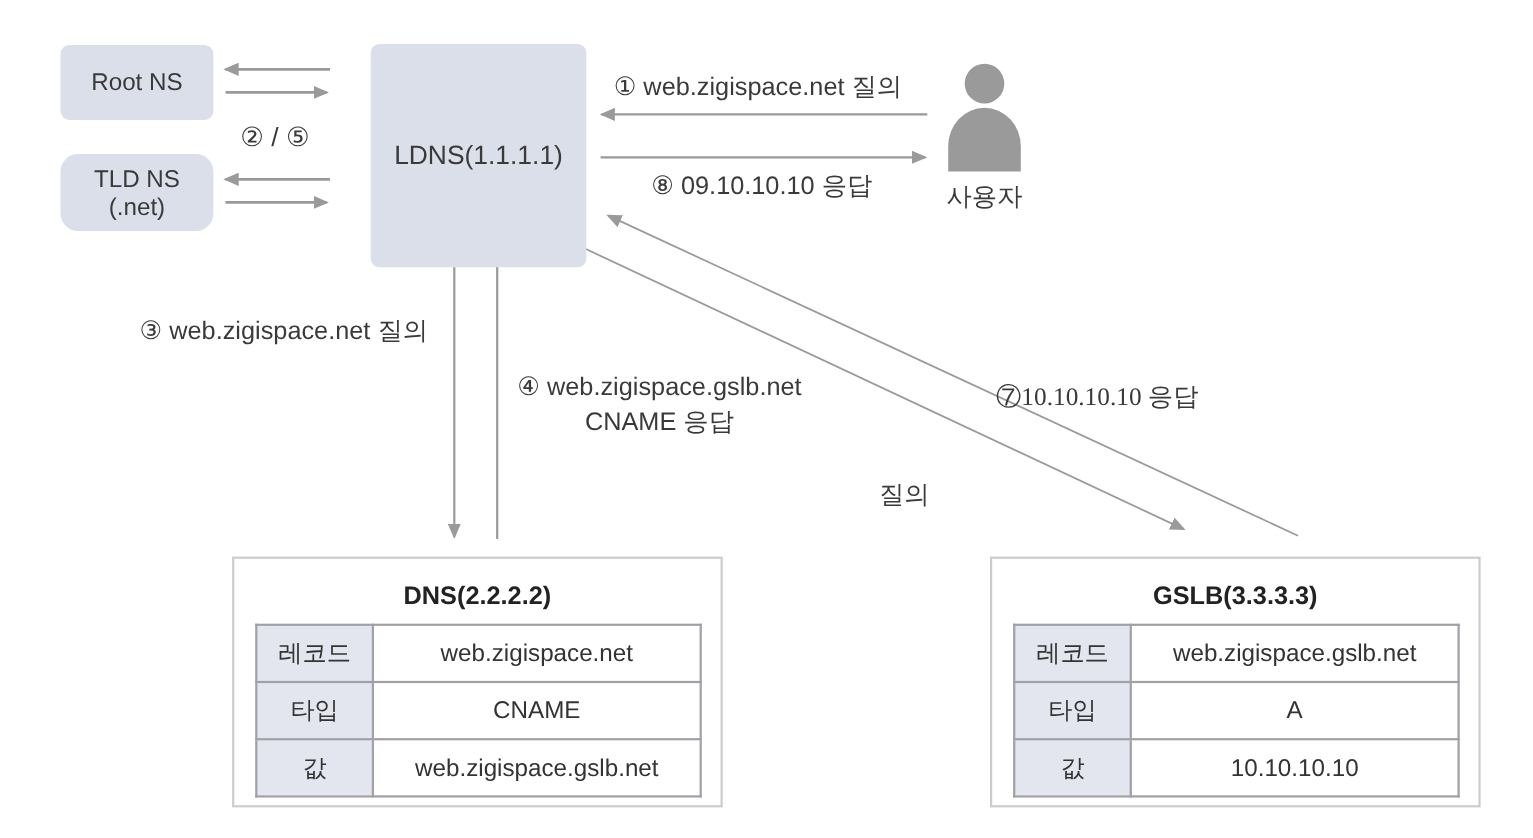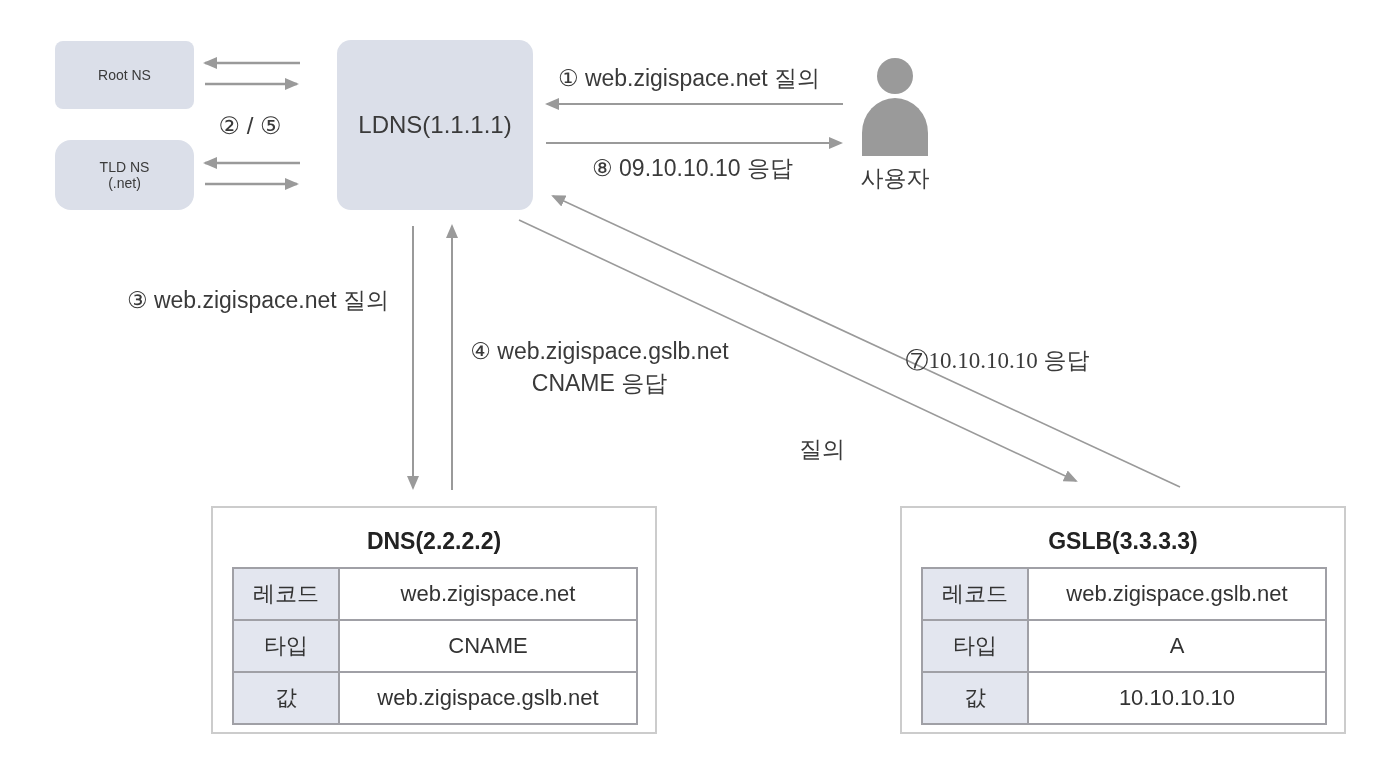--- a/index.html
+++ b/index.html
@@ -10,27 +10,27 @@
     font-family:"Liberation Sans","DejaVu Sans",sans-serif;
     color:#333333;
     overflow:hidden;
   }
   .node{
     position:absolute;
     background:#dbdfe9;
     border-radius:8px;
     display:flex;flex-direction:column;
     align-items:center;justify-content:center;
-    font-size:14px;color:#3a3a3a;
+    font-size:22px;color:#3a3a3a;
     line-height:1.15;
     text-align:center;
   }
   #root-ns{left:55px;top:41px;width:139px;height:68px;}
   #tld-ns{left:55px;top:140px;width:139px;height:70px;border-radius:16px;}
-  #ldns{left:337px;top:40px;width:196px;height:170px;font-size:24px;border-radius:14px;}
+  #ldns{left:337px;top:40px;width:196px;height:203px;font-size:24px;}
   .edge-label{
     position:absolute;
     font-size:23px;color:#3a3a3a;
     text-align:center;
     line-height:32px;
     white-space:nowrap;
   }
   #label-2-5{left:195px;top:110px;width:110px;font-size:24px;}
   #label-1{left:543px;top:62px;width:292px;}
   #label-8{left:560px;top:152px;width:265px;}

